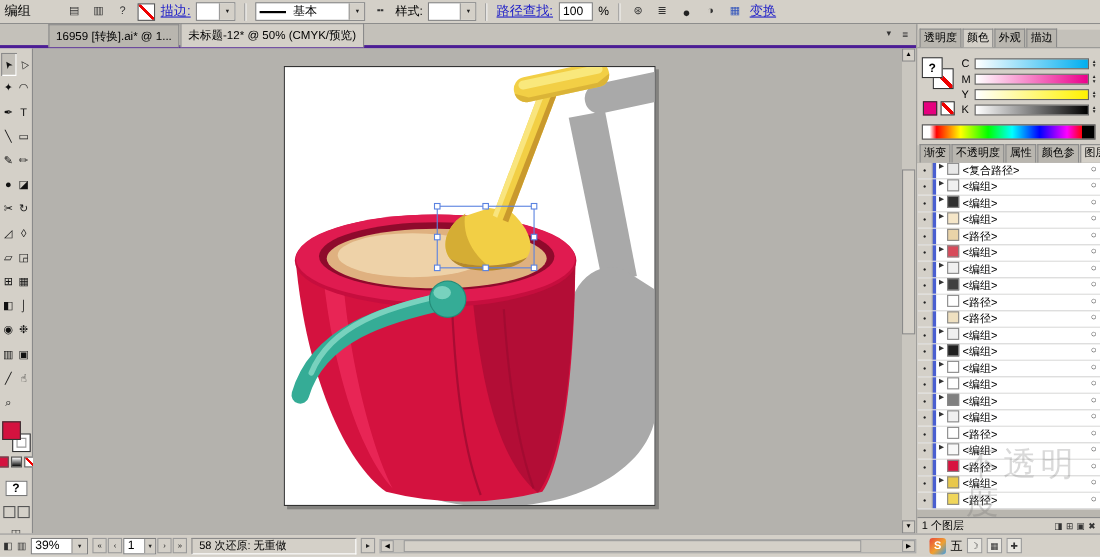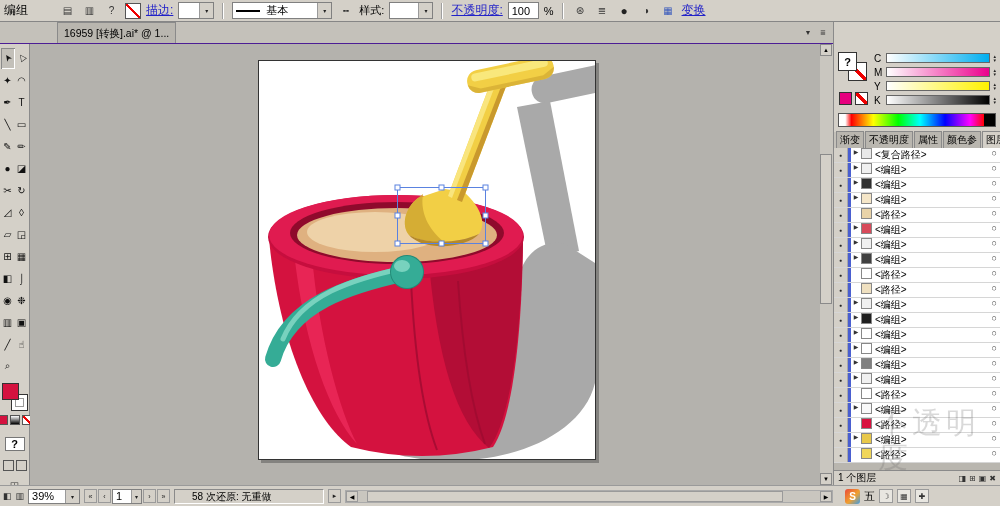--- a/index.html
+++ b/index.html
@@ -21,21 +21,21 @@
        display:flex;align-items:center;justify-content:center;font-size:6px;color:#222;margin-left:auto}
   .w36{width:36px}.w100{width:100px}.w44{width:44px}
   .line-sample{width:24px;height:2px;background:#000;margin:0 3px;flex:none}
   .valbox{width:26px;height:15px;background:#fff;border:1px solid #808080;font-size:11px;
        display:inline-flex;align-items:center;padding-left:3px}
   .vdiv{width:0;height:16px;border-left:1px solid #9f9f9f;border-right:1px solid #fff;margin:0 3px}
   .swatch-none{width:14px;height:14px;border:1px solid #555;
        background:linear-gradient(45deg,transparent 43%,#e00 43% 57%,transparent 57%),#fff}
   
   .tab-bar{position:absolute;left:0;top:22px;width:833px;height:22px;background:#c4c1ba;
-       border-bottom:1px solid #4c1d95;display:flex;align-items:flex-end;padding-left:57px;box-sizing:border-box}
+       border-bottom:3px solid #4c1d95;display:flex;align-items:flex-start;padding-left:44px;box-sizing:border-box}
   .tabs-holder{display:flex;align-items:flex-end;height:21px;flex:1;min-width:0}
   .doc-tab{height:20px;line-height:20px;padding:0 6px;font-size:10.5px;background:#b9b6af;
        border:1px solid #8a8a8a;border-bottom:none;margin-right:1px;white-space:nowrap;overflow:hidden;
        text-overflow:ellipsis;max-width:236px;cursor:pointer}
   .doc-tab.active{background:#d4d0c8;height:21px}
   .tab-icons{display:flex;align-items:center;height:100%;padding:0 4px;gap:3px}
   .icon-btn.sm{min-width:12px;height:12px;font-size:7px}
   
   .toolbar{position:absolute;left:0;top:44px;width:30px;height:441px;background:#d4d0c8;
        border-right:1px solid #8a8a8a;box-sizing:border-box;display:flex;flex-direction:column;
@@ -110,21 +110,21 @@
   
   .status-bar{position:absolute;left:0;top:485px;width:1000px;height:21px;background:#d4d0c8;border-top:1px solid #9a9a9a;
        display:flex;align-items:center;padding:0 3px;gap:4px;box-sizing:border-box}
   .sb-icon{font-size:9px;color:#333}
   .combo.zoom{width:52px;height:15px}
   .nav{display:flex;align-items:center;gap:1px}
   .nbtn{min-width:13px;height:14px;display:inline-flex;align-items:center;justify-content:center;font-size:7px;
        color:#222;background:#d4d0c8;border:1px solid #9a9a9a;cursor:pointer;box-sizing:border-box}
   .combo.abnum{width:30px;height:15px}
   .undo-box{width:150px;height:15px;background:#d4d0c8;border:1px solid;border-color:#8a8a8a #fff #fff #8a8a8a;
-       font-size:10px;display:inline-flex;padding:0 17px;white-space:nowrap;overflow:hidden;box-sizing:border-box}
+       font-size:10px;display:inline-flex;align-items:center;padding:0 6px;white-space:nowrap;overflow:hidden;box-sizing:border-box}
   .hscroll{flex:1;max-width:488px;height:13px;display:flex;align-items:center;background:#c9c6bf;border:1px solid #aaa;box-sizing:border-box}
   .sc-btn{width:12px;height:11px;font-size:6px;display:flex;align-items:center;justify-content:center;
        background:#d4d0c8;border:1px solid #9a9a9a;box-sizing:border-box}
   .sc-track{flex:1;height:11px;position:relative}
   .sc-thumb{position:absolute;left:2%;width:90%;height:11px;background:#d4d0c8;border:1px solid #9a9a9a;box-sizing:border-box}
   .taskbar{display:flex;align-items:center;gap:4px;margin-left:8px}
   .sogou{width:15px;height:15px;border-radius:3px;background:linear-gradient(135deg,#e8483a,#f0a030 55%,#3a9ce8);
        color:#fff;font-weight:bold;font-size:10px;display:flex;align-items:center;justify-content:center}
   .ime-mode{font-size:11px}
   .ime-ic{width:14px;height:14px;background:#e8e6e0;border:1px solid #9a9a9a;font-size:8px;display:flex;
@@ -154,35 +154,36 @@
       <span class="combo-val">基本</span>
       <span class="arrow">▾</span>
     </span>
     <span class="icon-btn">╍</span>
     <span class="label">样式:</span>
     <span class="combo w44">
       <span class="combo-val"></span>
       <span class="arrow">▾</span>
     </span>
     <span class="vdiv"></span>
-    <a class="link">不透明度:</a>
+    <a class="link">路径查找:</a>
     <span class="valbox">100</span>
     <span class="label">%</span>
     <span class="vdiv"></span>
     <span class="icon-btn">⊛</span>
     <span class="icon-btn">≣</span>
     <span class="icon-btn sphere">●</span>
     <span class="icon-btn">◑</span>
     <span class="icon-btn blue">▦</span>
     <a class="link">变换</a>
   </div>
 
   <div class="tab-bar">
     <div class="tabs-holder" id="doc-tabs">
         <div class="doc-tab">16959 [转换].ai* @ 1...</div>
+        <div class="doc-tab active">未标题-12* @ 50% (CMYK/预览)</div>
       </div>
     <span class="tab-icons">
       <span class="icon-btn sm">▼</span>
       <span class="icon-btn sm">≣</span>
     </span>
   </div>
 
   <div class="toolbar">
     <div class="tool-grid" id="tool-grid">
         <div class="tool current">
@@ -357,20 +358,26 @@
     </div>
   </div>
 
   <div class="vscroll">
     <span class="vs-btn vs-up">▲</span>
     <div class="vs-thumb"></div>
     <span class="vs-btn vs-down">▼</span>
   </div>
 
   <div class="right-dock">
+    <div class="strip" id="strip-top">
+        <div class="ptab">透明度</div>
+        <div class="ptab active">颜色</div>
+        <div class="ptab">外观</div>
+        <div class="ptab">描边</div>
+      </div>
     <div class="color-panel">
       <div class="cp-proxy">
         <span class="cpp-fill">?</span>
         <span class="cpp-stroke"></span>
       </div>
       <span class="cp-last"></span>
       <span class="cp-none"></span>
       <div class="cp-rows" id="cp-rows">
           <div class="cp-row">
             <div class="cp-letter">C</div>

